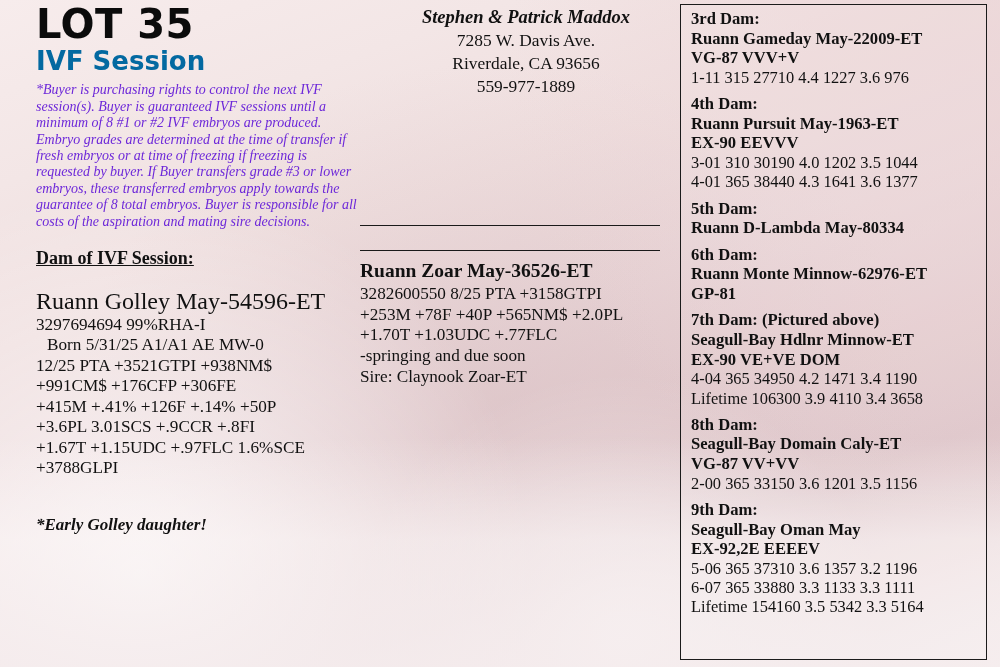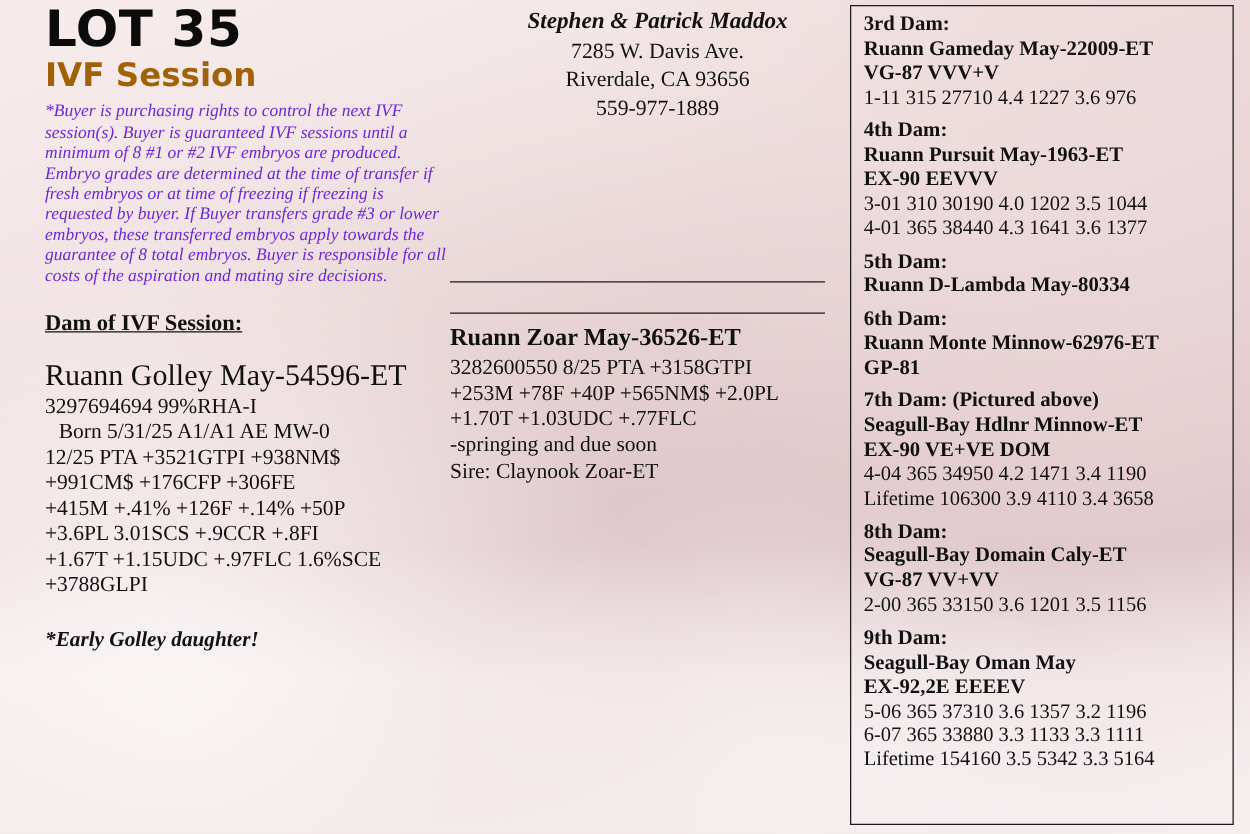--- a/index.html
+++ b/index.html
@@ -56,21 +56,21 @@
     letter-spacing: 0.5px;
     line-height: 1.04;
     color: #0b0b0b;
   }
   .lot-sub {
     font-family: "DejaVu Sans", sans-serif;
     font-weight: bold;
     font-size: 26px;
     line-height: 1.1;
     margin-top: 1px;
-    color: #a16207;
+    color: #0369a1;
   }
   .buyer-note {
     font-style: italic;
     font-size: 14px;
     line-height: 1.175;
     margin-top: 7px;
     width: 326px;
     color: #6d28d9;
   }
   .dam-head {
@@ -88,21 +88,21 @@
     font-size: 17.2px;
     line-height: 1.19;
   }
   .data-line.indent {
     padding-left: 11px;
   }
   .early-note {
     font-style: italic;
     font-weight: bold;
     font-size: 17px;
-    margin-top: 23px;
+    margin-top: 36px;
   }
 
   
   .col-center-top {
     position: absolute;
     left: 392px;
     top: 6px;
     width: 268px;
     text-align: center;
   }

